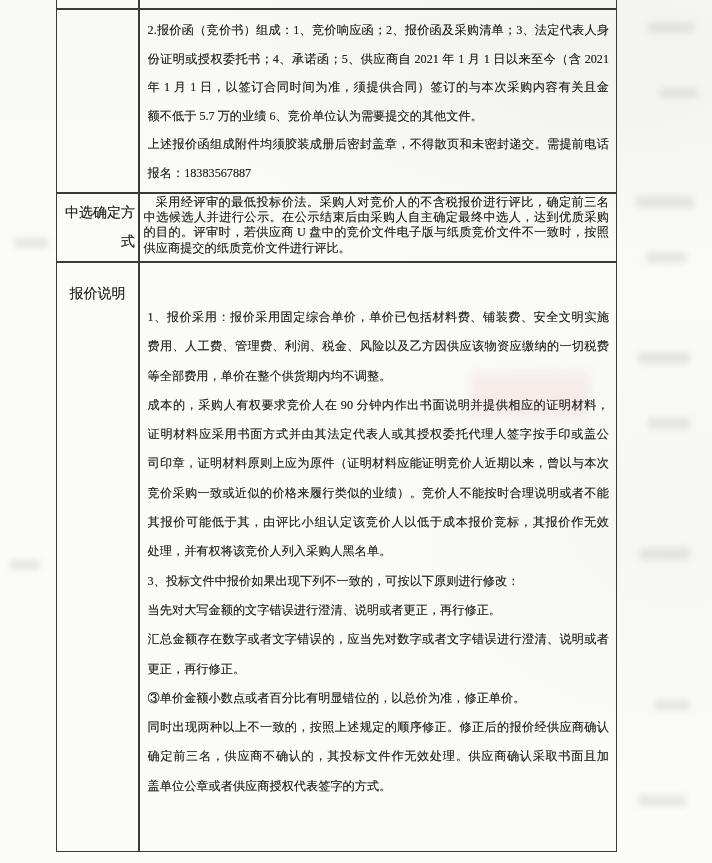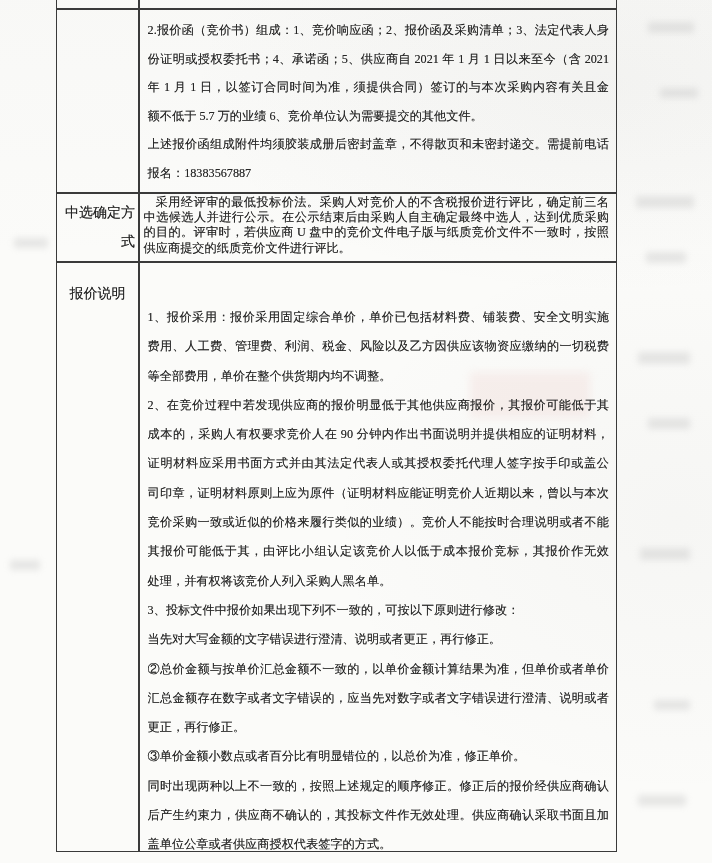--- a/index.html
+++ b/index.html
@@ -89,31 +89,29 @@
       <div class="ln">供应商提交的纸质竞价文件进行评比。</div>
     </div>
 
     <div class="cell hdr hdr-top">
       <div>报价说明</div>
     </div>
     <div class="cell content c3">
       <div class="ln j">1、报价采用：报价采用固定综合单价，单价已包括材料费、铺装费、安全文明实施</div>
       <div class="ln j">费用、人工费、管理费、利润、税金、风险以及乙方因供应该物资应缴纳的一切税费</div>
       <div class="ln">等全部费用，单价在整个供货期内均不调整。</div>
-      <div class="ln j">2、在竞价过程中若发现供应商的报价明显低于其他供应商报价，其报价可能低于其</div>
       <div class="ln j">成本的，采购人有权要求竞价人在 90 分钟内作出书面说明并提供相应的证明材料，</div>
       <div class="ln j">证明材料应采用书面方式并由其法定代表人或其授权委托代理人签字按手印或盖公</div>
       <div class="ln j">司印章，证明材料原则上应为原件（证明材料应能证明竞价人近期以来，曾以与本次</div>
       <div class="ln j">竞价采购一致或近似的价格来履行类似的业绩）。竞价人不能按时合理说明或者不能</div>
       <div class="ln j">其报价可能低于其，由评比小组认定该竞价人以低于成本报价竞标，其报价作无效</div>
       <div class="ln">处理，并有权将该竞价人列入采购人黑名单。</div>
       <div class="ln">3、投标文件中报价如果出现下列不一致的，可按以下原则进行修改：</div>
       <div class="ln">当先对大写金额的文字错误进行澄清、说明或者更正，再行修正。</div>
-      <div class="ln j">②总价金额与按单价汇总金额不一致的，以单价金额计算结果为准，但单价或者单价</div>
       <div class="ln j">汇总金额存在数字或者文字错误的，应当先对数字或者文字错误进行澄清、说明或者</div>
       <div class="ln">更正，再行修正。</div>
       <div class="ln">③单价金额小数点或者百分比有明显错位的，以总价为准，修正单价。</div>
       <div class="ln j">同时出现两种以上不一致的，按照上述规定的顺序修正。修正后的报价经供应商确认</div>
-      <div class="ln j">后产生约束力，供应商不确认的，其投标文件作无效处理。供应商确认采取书面且加</div>
+      <div class="ln j">确定前三名，供应商不确认的，其投标文件作无效处理。供应商确认采取书面且加</div>
       <div class="ln">盖单位公章或者供应商授权代表签字的方式。</div>
     </div>
   </div>
 </div>
 
 </body></html>

